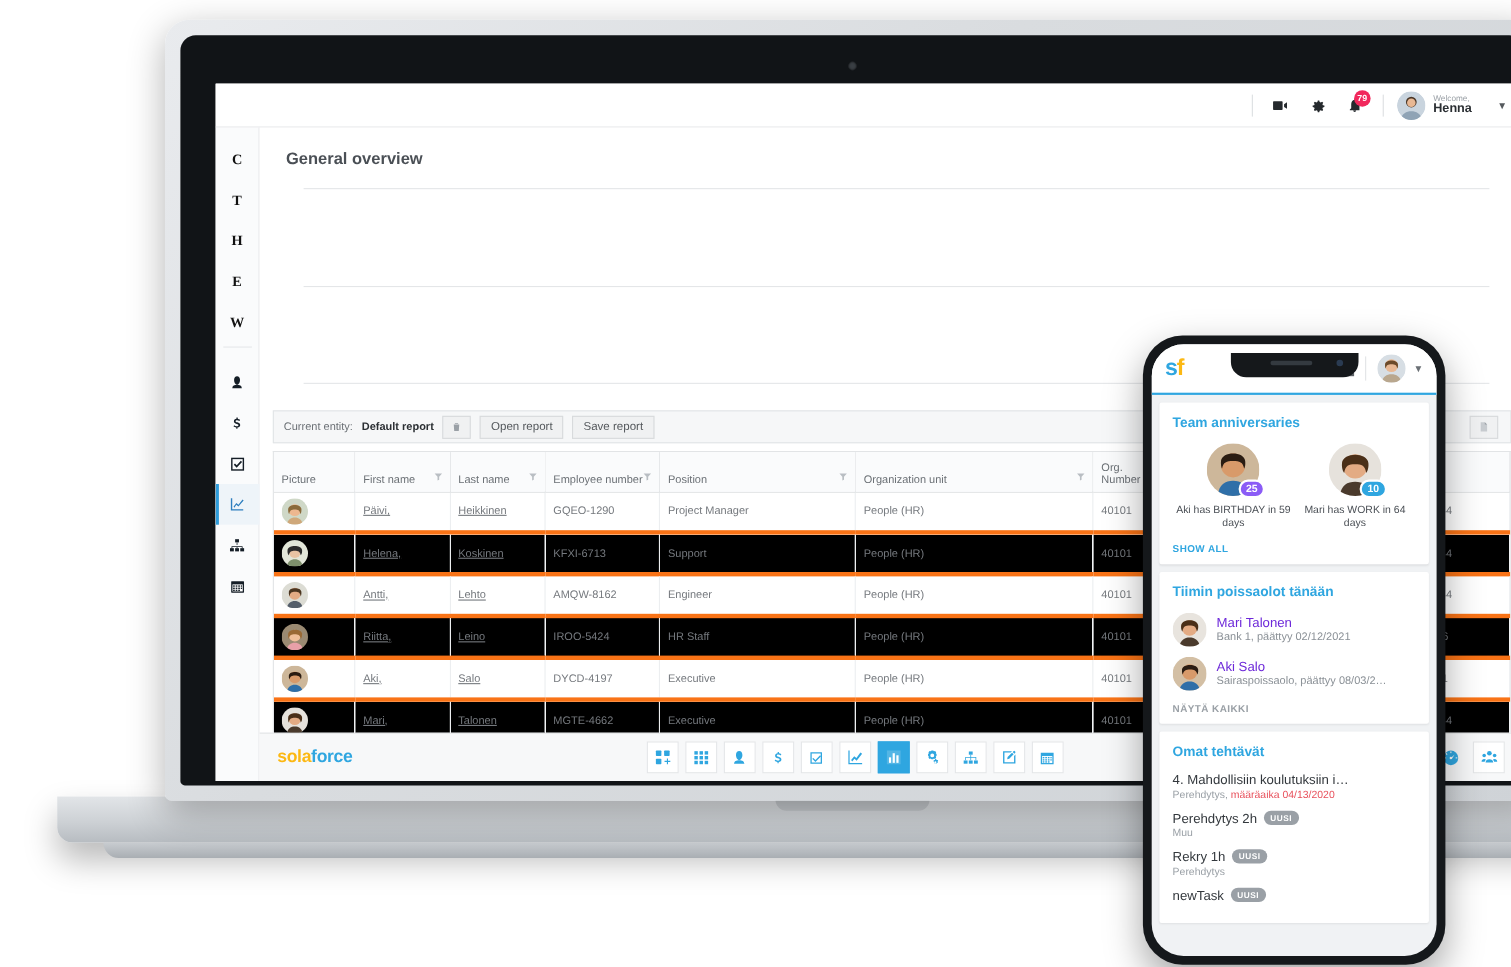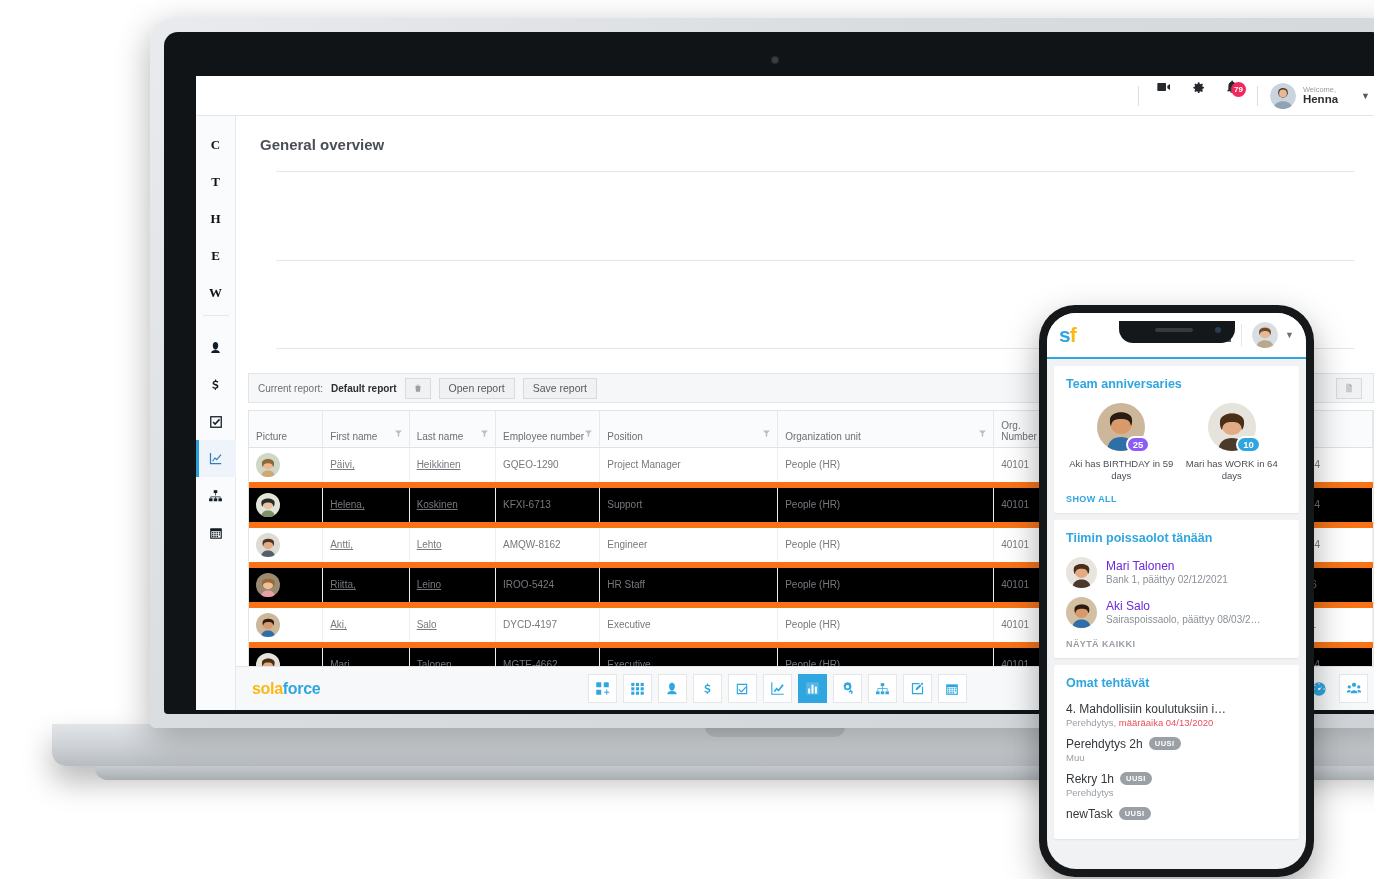--- a/index.html
+++ b/index.html
@@ -52,21 +52,21 @@
 
   
   .app { position: absolute; inset: 0; background: #fff; display: flex; flex-direction: column; }
 
   .app-topbar {
     height: 40px; background: #fff; border-bottom: 1px solid #e3e5e7;
     display: flex; align-items: center; justify-content: flex-end;
     padding-right: 14px; gap: 0;
   }
   .tb-icon {
-    width: 34px; height: 34px; display: flex; align-items: flex-start; justify-content: center;
+    width: 34px; height: 34px; display: flex; align-items: center; justify-content: center;
     color: #2b2f33; position: relative; cursor: pointer;
   }
   .tb-sep { width: 1px; height: 20px; background: #dcdfe2; margin: 0 8px; }
   .tb-badge {
     position: absolute; right: 3px; top: 3px;
     min-width: 15px; height: 15px; padding: 0 3px;
     border-radius: 9px; background: #f1285c; color: #fff;
     font-size: 8px; line-height: 15px; text-align: center; font-weight: bold;
   }
   .tb-user { display: flex; align-items: center; gap: 7px; padding-left: 4px; cursor: pointer; }
@@ -142,21 +142,21 @@
   .table-wrap { margin: 7px 10px 0 12px; border: 1px solid #e2e4e6; border-bottom: none;
                 flex: 1; overflow: hidden; position: relative; }
   table { width: 100%; border-collapse: collapse; table-layout: fixed; }
   th {
     background: #fafbfc; border-right: 1px solid #e6e8ea; border-bottom: 1px solid #dfe1e3;
     font-size: 10px; font-weight: normal; color: #6b7075; text-align: left;
     padding: 5px 7px; height: 36px; vertical-align: bottom; position: relative;
   }
   th .fl { position: absolute; right: 6px; bottom: 7px; color: #b9bec3; font-size: 9px; }
   td {
-    border-right: 1px solid #eceef0; border-bottom: 6px solid #f97316;
+    border-right: 1px solid #eceef0; border-bottom: 4px solid #f97316;
     font-size: 10px; color: #75797e; padding: 5px 7px; height: 37px; vertical-align: middle;
     white-space: nowrap; overflow: hidden;
   }
   tr.alt td { background: #000000; }
   td.lnk a { color: #75797e; text-decoration: underline; cursor: pointer; }
   .cell-av { width: 24px; height: 24px; border-radius: 50%; overflow: hidden; }
 
   
   .appbar {
     height: 44px; background: #f7f8f9; border-top: 1px solid #e2e4e6;
@@ -422,21 +422,21 @@
                         <div class="seg seg-y" style="height: 45%;"></div>
                         <div class="seg seg-b" style="height: 51%;"></div>
                         <div class="seg seg-g" style="height: 4%;"></div>
                       </div>
                     </div>
                   </div>
               </div>
             </div>
 
             <div class="report-bar">
-              <span class="rb-label">Current report:</span>
+              <span class="rb-label">Current entity:</span>
               <span class="rb-value">Default report</span>
               <div class="rb-icon-btn">
                 <svg width="10" height="12" viewBox="0 0 24 24" fill="#9aa0a6">
                     <path d="M6 7h12l-1 14H7zM9 4h6l1 2H8z"></path>
                   </svg>
               </div>
               <button class="rb-btn">Open report</button>
               <button class="rb-btn">Save report</button>
               <div class="rb-right">
                 <div class="rb-icon-btn">

